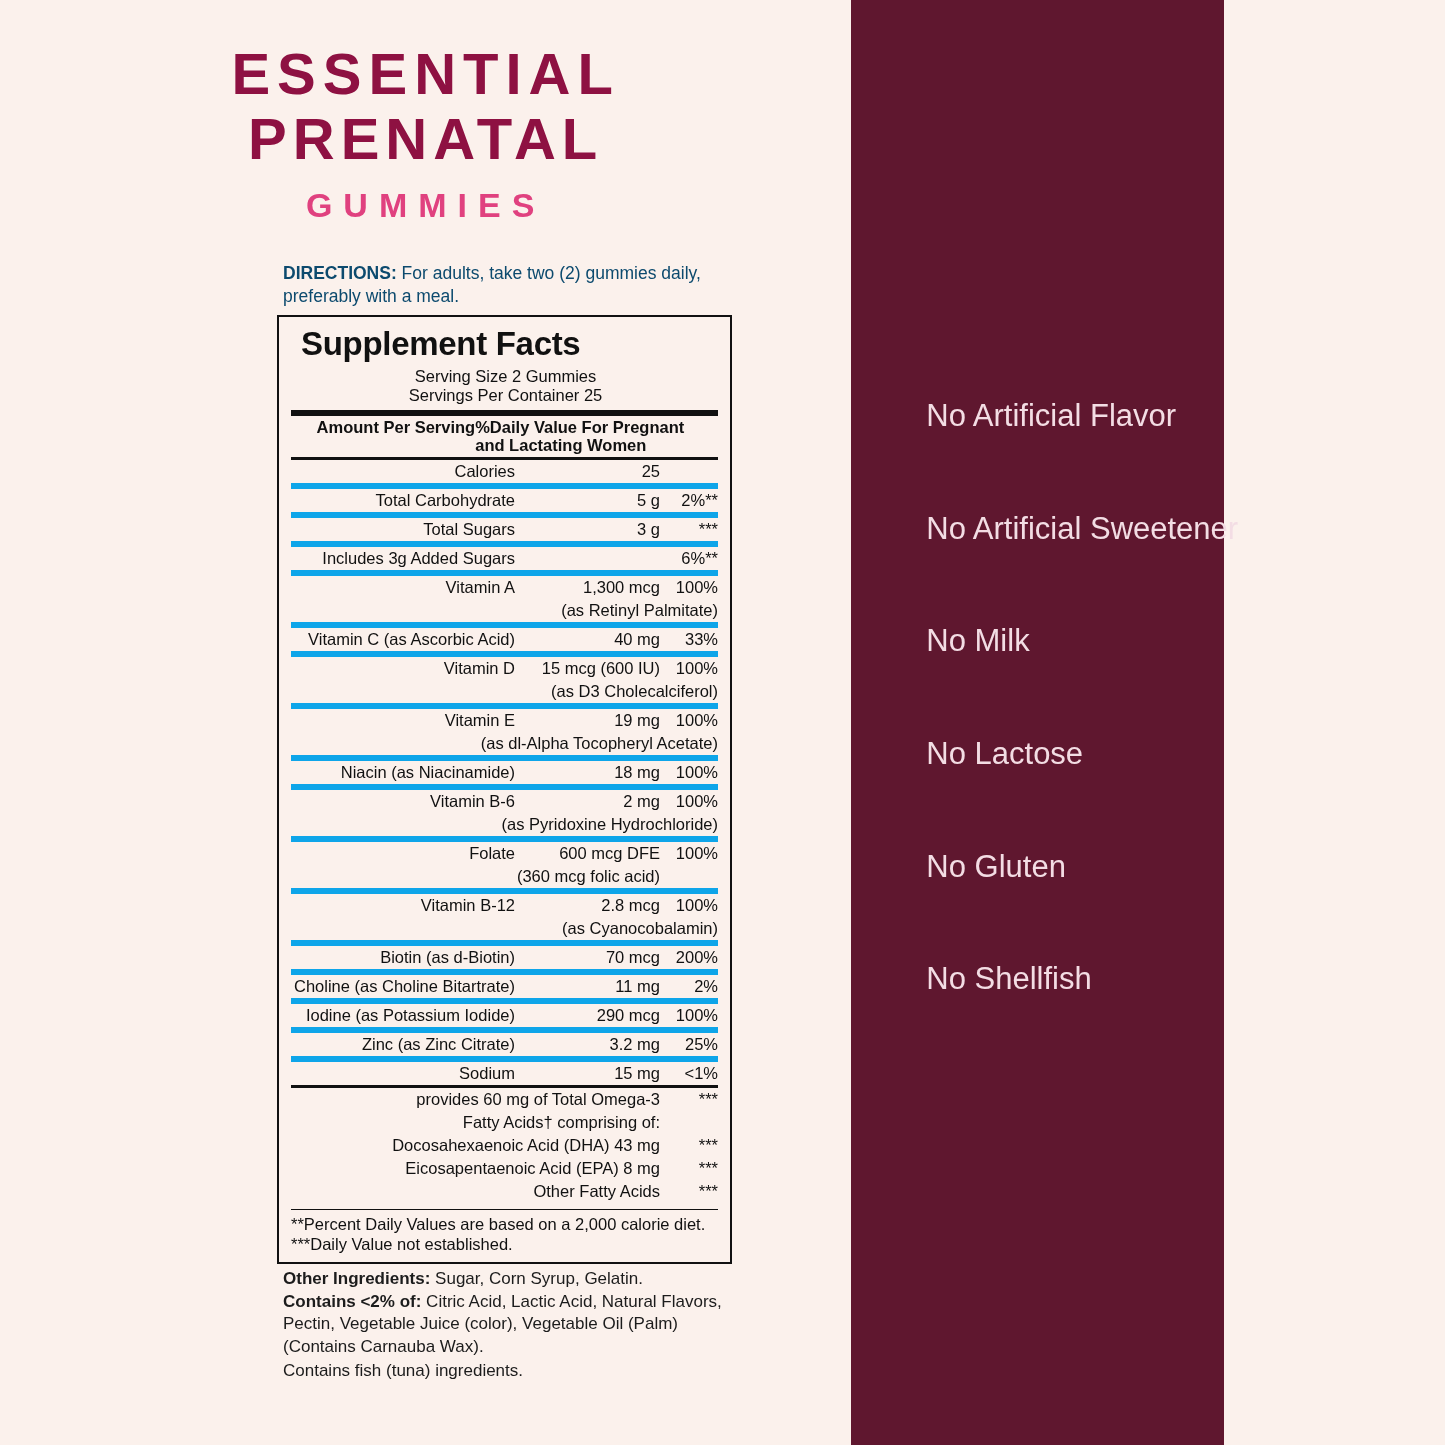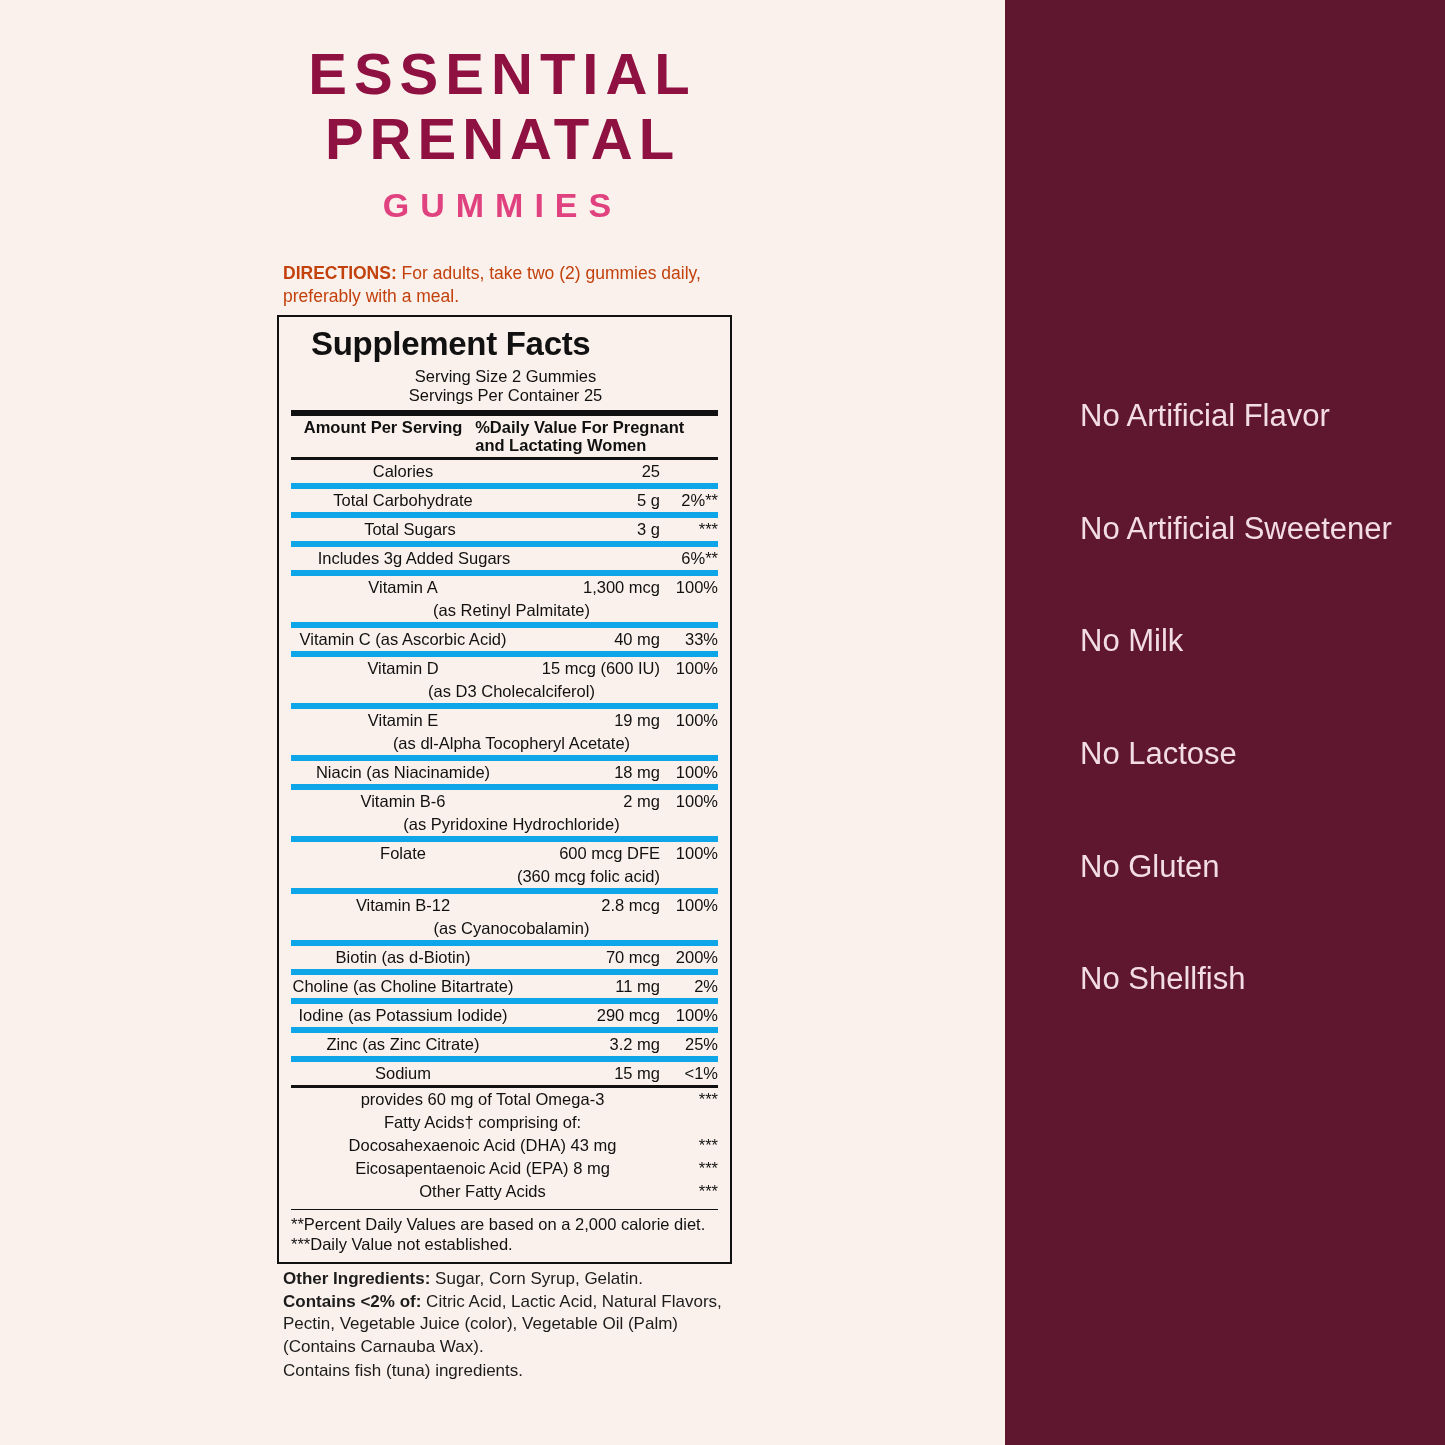--- a/index.html
+++ b/index.html
@@ -3,21 +3,21 @@
 <meta charset="utf-8">
 <style>
   * { box-sizing: border-box; }
   html, body { margin: 0; padding: 0; }
   body {
     width: 1445px; height: 1445px;
     font-family: "Liberation Sans", sans-serif;
     background: #fbf1ec;
     overflow: hidden;
   }
-  .page { position: relative; width: 1445px; height: 1445px; display: flex; }
+  .page { position: relative; width: 1224px; height: 1445px; display: flex; }
 
   
   .left {
     width: 1005px; height: 1445px;
     background: #fbf1ec;
     position: relative;
   }
 
   .title-block {
     text-align: center;
@@ -39,54 +39,54 @@
     letter-spacing: 11px;
     margin: 14px 0 0 0;
   }
 
   .directions {
     position: absolute;
     left: 283px; top: 262px;
     width: 452px;
     font-size: 17.5px;
     line-height: 1.3;
-    color: #c2410c;
+    color: #0c4a6e;
   }
   .directions b { font-weight: bold; }
 
   
   .facts {
     position: absolute;
     left: 277px; top: 315px;
     width: 455px;
     border: 2.5px solid #111;
     background: #fbf1ec;
     padding: 6px 12px 8px 12px;
     color: #111;
   }
   .facts-title {
     font-size: 33px;
     font-weight: bold;
     letter-spacing: -0.3px;
-    margin: 2px 0 4px 20px;
+    margin: 2px 0 4px 10px;
   }
   .serving {
     font-size: 16.5px;
     line-height: 1.18;
     margin-left: 2px;
     text-align: center;
   }
   .rule-thick { border-top: 6px solid #111; margin: 4px 0 0 0; }
   .rule-med   { border-top: 3.5px solid #111; margin: 0; }
   .rule-thin  { border-top: 1px solid #111; margin: 0; }
 
   table.nutri { width: 100%; border-collapse: collapse; font-size: 16.5px; }
   table.nutri td { padding: 2px 0 2px 0; vertical-align: top; }
   table.nutri tr.line td { border-bottom: 6px solid #0ea5e9; }
-  td.name { text-align: center; }
+  td.name { text-align: right; }
   td.amt  { text-align: right; padding-right: 10px; white-space: nowrap; }
   td.dv   { text-align: right; width: 58px; white-space: nowrap; }
   .indent1 { padding-left: 14px; display: inline-block; }
   .indent2 { padding-left: 22px; display: inline-block; }
   .sub-line { font-size: 16.5px; }
   .hdr-amt { font-weight: bold; }
   .hdr-dv { font-weight: bold; text-align: left; line-height: 1.12; margin-top: 32px; }
 
   .hdr-row td { padding-bottom: 3px; }
 

